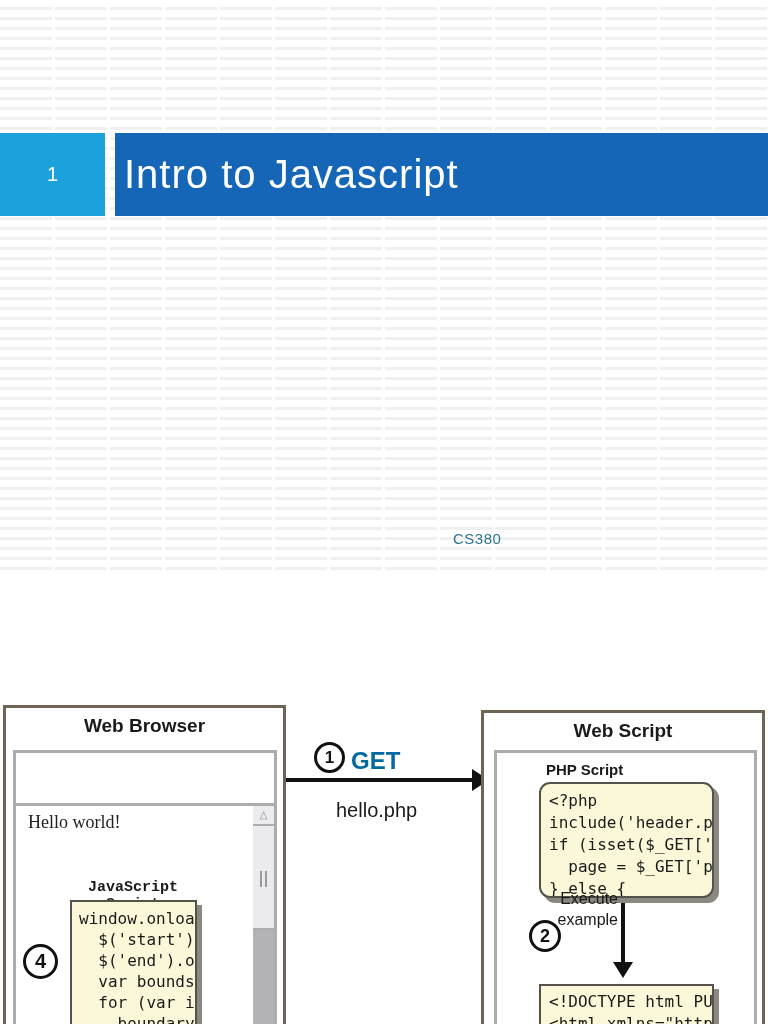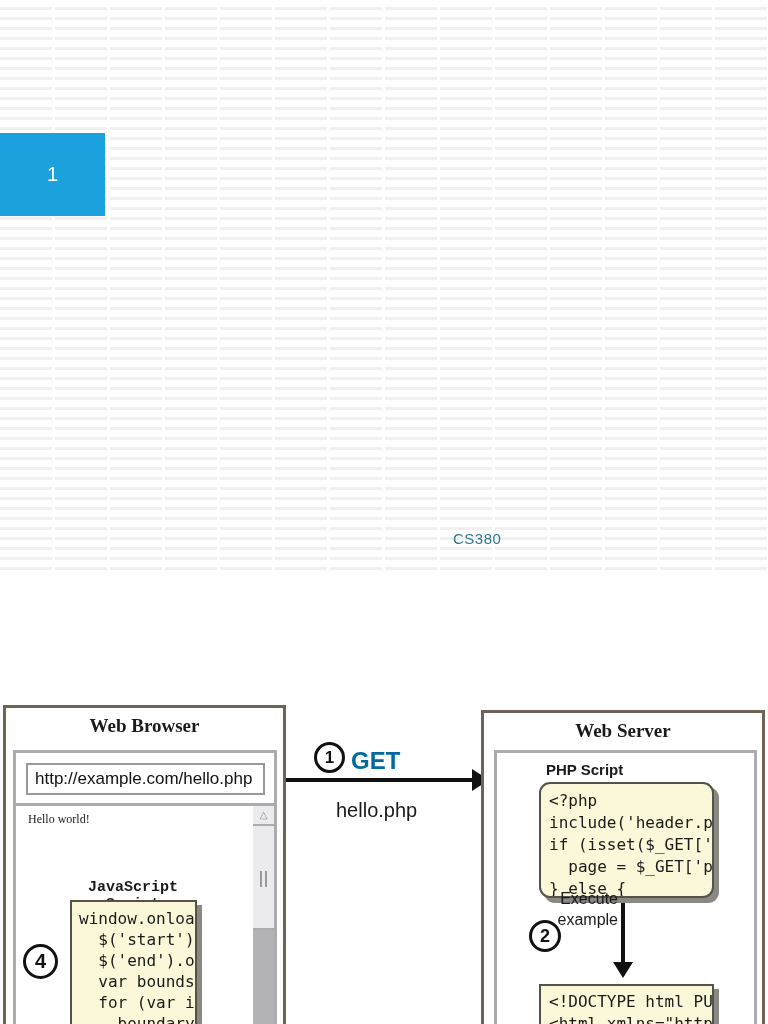--- a/index.html
+++ b/index.html
@@ -22,37 +22,37 @@
     display:flex;align-items:center;color:#fff;font-size:40px;letter-spacing:1px;
     padding-left:9px;box-sizing:border-box;white-space:nowrap;}
   .s1-footer{left:453px;top:530px;font-size:15px;color:#2D7492;letter-spacing:0.5px;}
 
   
   .slide2{left:0;top:571px;width:768px;height:453px;background:#fff;}
 
   
   .frame-box{border:3px solid #6F6356;background:#fff;box-sizing:border-box;}
   .gray-box{border:3px solid #ACACAC;background:#fff;box-sizing:border-box;}
-  .box-title{display:block;text-align:center;margin-top:7px;font-size:19px;font-weight:bold;color:#1a1a1a;font-family:Liberation Serif, serif;}
+  .box-title{display:block;text-align:center;margin-top:7px;font-size:19px;font-weight:bold;color:#1a1a1a;}
   .code-box{background:#FAF8D8;border:2px solid #55524B;box-shadow:5px 5px 0 #8B8881;
     box-sizing:border-box;overflow:hidden;}
   .code-box pre{margin:0;font-family:"DejaVu Sans Mono",monospace;font-size:16px;
     color:#1a1a1a;white-space:pre;}
   .num-circle{border:3px solid #111;border-radius:50%;background:#fff;
     display:flex;align-items:center;justify-content:center;font-weight:bold;box-sizing:border-box;}
   .mini-label{font-size:15px;font-weight:bold;color:#1a1a1a;}
 
   
   .browser-box{left:3px;top:705px;width:283px;height:330px;}
   .chrome-box{left:13px;top:750px;width:264px;height:56px;}
   .url-input{left:26px;top:763px;width:239px;height:32px;border:2px solid #999;background:#fff;
     box-sizing:border-box;font-size:17px;line-height:28px;padding-left:7px;color:#111;
     white-space:nowrap;overflow:hidden;}
   .content-box{left:13px;top:803px;width:264px;height:230px;}
-  .hello-text{left:28px;top:812px;font-family:"Liberation Serif",serif;font-size:12px;color:#222;}
+  .hello-text{left:28px;top:812px;font-family:"Liberation Serif",serif;font-size:18px;color:#222;}
   .scrollbar{left:253px;top:806px;width:21px;height:218px;background:#B3B3B6;}
   .sb-up{position:absolute;left:0;top:0;width:100%;height:20px;background:#ECECEE;
     border-bottom:2px solid #ACACAC;box-sizing:border-box;
     display:flex;align-items:center;justify-content:center;
     color:#8a8a8a;font-size:10px;line-height:10px;}
   .sb-thumb{position:absolute;left:0;top:20px;width:100%;height:104px;background:#EBEBED;
     border-bottom:2px solid #ACACAC;box-sizing:border-box;}
   .sb-grip{position:absolute;top:45px;width:2px;height:16px;background:#9a9a9a;}
   .sb-grip.g1{left:7px;} .sb-grip.g2{left:12px;}
   .js-label{left:66px;top:879px;width:134px;text-align:center;font-family:Liberation Mono, monospace;}
@@ -84,34 +84,36 @@
 </style>
 </head>
 <body>
 
 <div class="page">
 
   <section class="abs slide1">
     <div class="abs s1-numbox">
       <span>1</span>
     </div>
+    <div class="abs s1-titlebar">
+      <span>Intro to Javascript</span>
+    </div>
     <div class="abs s1-footer">CS380</div>
   </section>
 
   <section class="abs slide2">
     
     
     
   </section>
 
   <div class="abs frame-box browser-box">
     <span class="box-title">Web Browser</span>
   </div>
   <div class="abs gray-box chrome-box"></div>
-  <div class="abs url-input">http://example.com/hello.php</div>
   <div class="abs gray-box content-box"></div>
   <div class="abs hello-text">Hello world!</div>
 
   <div class="abs scrollbar">
     <div class="sb-up">△</div>
     <div class="sb-thumb">
       <span class="sb-grip g1"></span>
       <span class="sb-grip g2"></span>
     </div>
   </div>
@@ -131,21 +133,21 @@
 
   <div class="abs arrow1-line"></div>
   <div class="abs arrow1-head"></div>
   <div class="abs num-circle circle1">
     <span>1</span>
   </div>
   <div class="abs get-label">GET</div>
   <div class="abs hellophp-label">hello.php</div>
 
   <div class="abs frame-box server-box">
-    <span class="box-title">Web Server</span>
+    <span class="box-title">Web Script</span>
   </div>
   <div class="abs gray-box server-inner"></div>
   <div class="abs mini-label php-label">PHP Script</div>
   <div class="abs code-box php-code-box">
     <pre>&lt;?php
 include('header.p
 if (isset($_GET['
   page = $_GET['p
 } else {</pre>
   </div>

